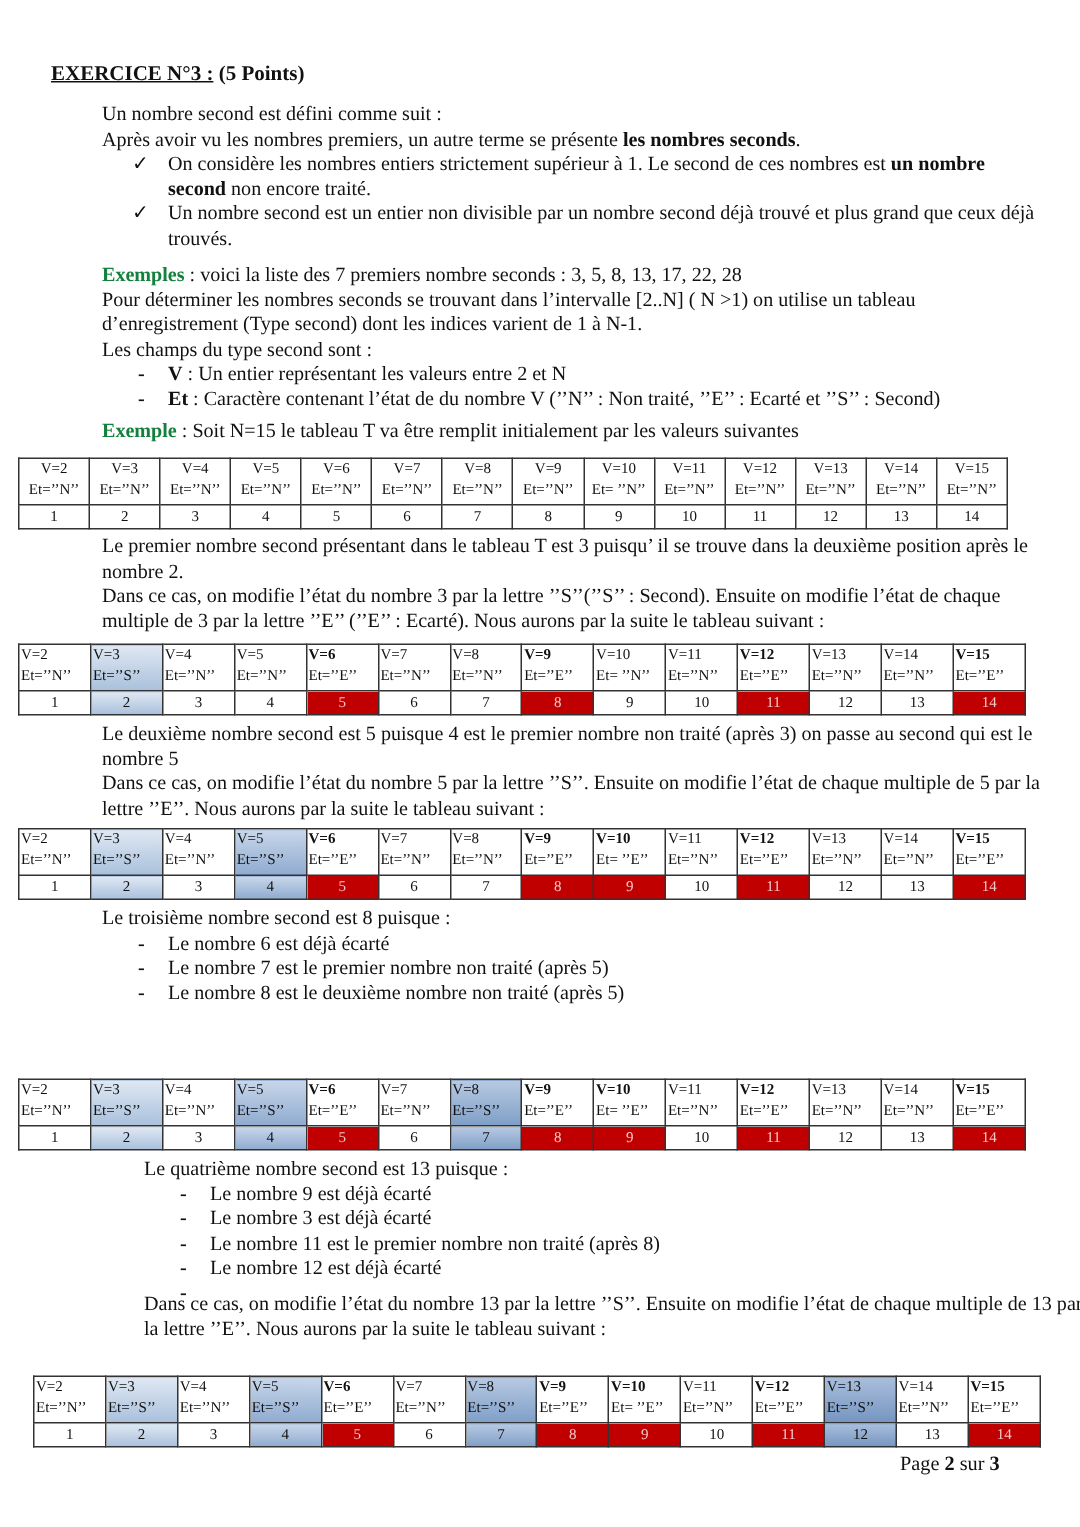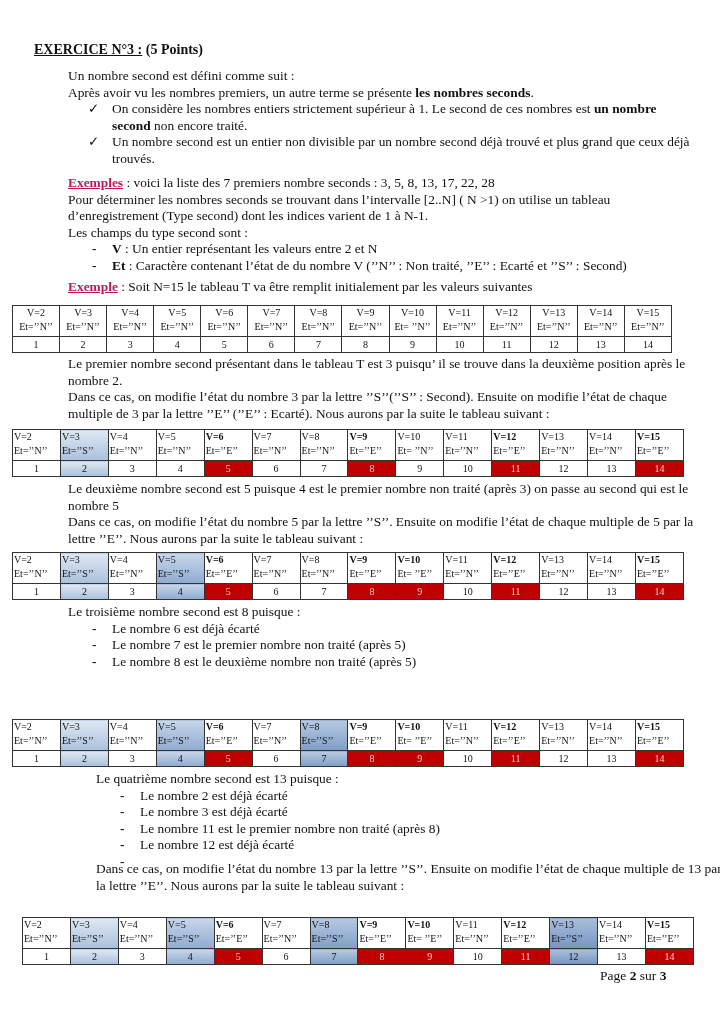--- a/index.html
+++ b/index.html
@@ -11,21 +11,21 @@
   .page { position: absolute; left: 0; top: 0; width: 720px; height: 878px; }
   .title { position: absolute; left: 34px; top: 42px; font-weight: bold; font-size: 14px; }
   .title .u { text-decoration: underline; }
   .block { position: absolute; left: 68px; width: 630px; }
   .block p { margin: 0; }
   .chk { position: relative; padding-left: 44px; }
   .chk .mk { position: absolute; left: 20px; top: 0; }
   .dash { position: relative; padding-left: 44px; }
   .dash .mk { position: absolute; left: 24px; top: 0; font-weight: bold; }
   b { font-weight: bold; }
-  .ex-label { color: #be185d; font-weight: bold; text-decoration: underline; }
+  .ex-label { color: #15803d; font-weight: bold; }
 
   table.t {
     position: absolute; border-collapse: collapse; table-layout: fixed;
     font-family: "Liberation Serif", "DejaVu Serif", serif; font-size: 10px;
   }
   table.t td {
     border: 1px solid #333; padding: 0; line-height: 14px; overflow: hidden; white-space: nowrap;
   }
   table.t td.h { text-align: left; padding-left: 1px; height: 30px; vertical-align: top; }
   table.t.center td.h { text-align: center; padding-left: 0; }
@@ -393,21 +393,21 @@
           <td class="i e">11</td>
           <td class="i">12</td>
           <td class="i">13</td>
           <td class="i e">14</td>
         </tr>
       </tbody>
     </table>
 
   <div class="block" style="top:771px;margin-left:28px;">
     <p>Le quatrième nombre second est 13 puisque :</p>
-    <p class="dash"><span class="mk">-</span><span>Le nombre 2 est déjà écarté</span></p>
+    <p class="dash"><span class="mk">-</span><span>Le nombre 9 est déjà écarté</span></p>
     <p class="dash"><span class="mk">-</span><span>Le nombre 3 est déjà écarté</span></p>
     <p class="dash"><span class="mk">-</span><span>Le nombre 11 est le premier nombre non traité (après 8)</span></p>
     <p class="dash"><span class="mk">-</span><span>Le nombre 12 est déjà écarté</span></p>
     <p class="dash"><span class="mk">-</span></p>
     <p style="margin-top:7px;">Dans ce cas, on modifie l’état du nombre 13 par la lettre ’’S’’. Ensuite on modifie l’état de chaque multiple de 13 par la lettre ’’E’’. Nous aurons par la suite le tableau suivant :</p>
   </div>
 
   <table class="t" style="left:22px; top:917px; width:672px;">
       <tbody>
         <tr>

